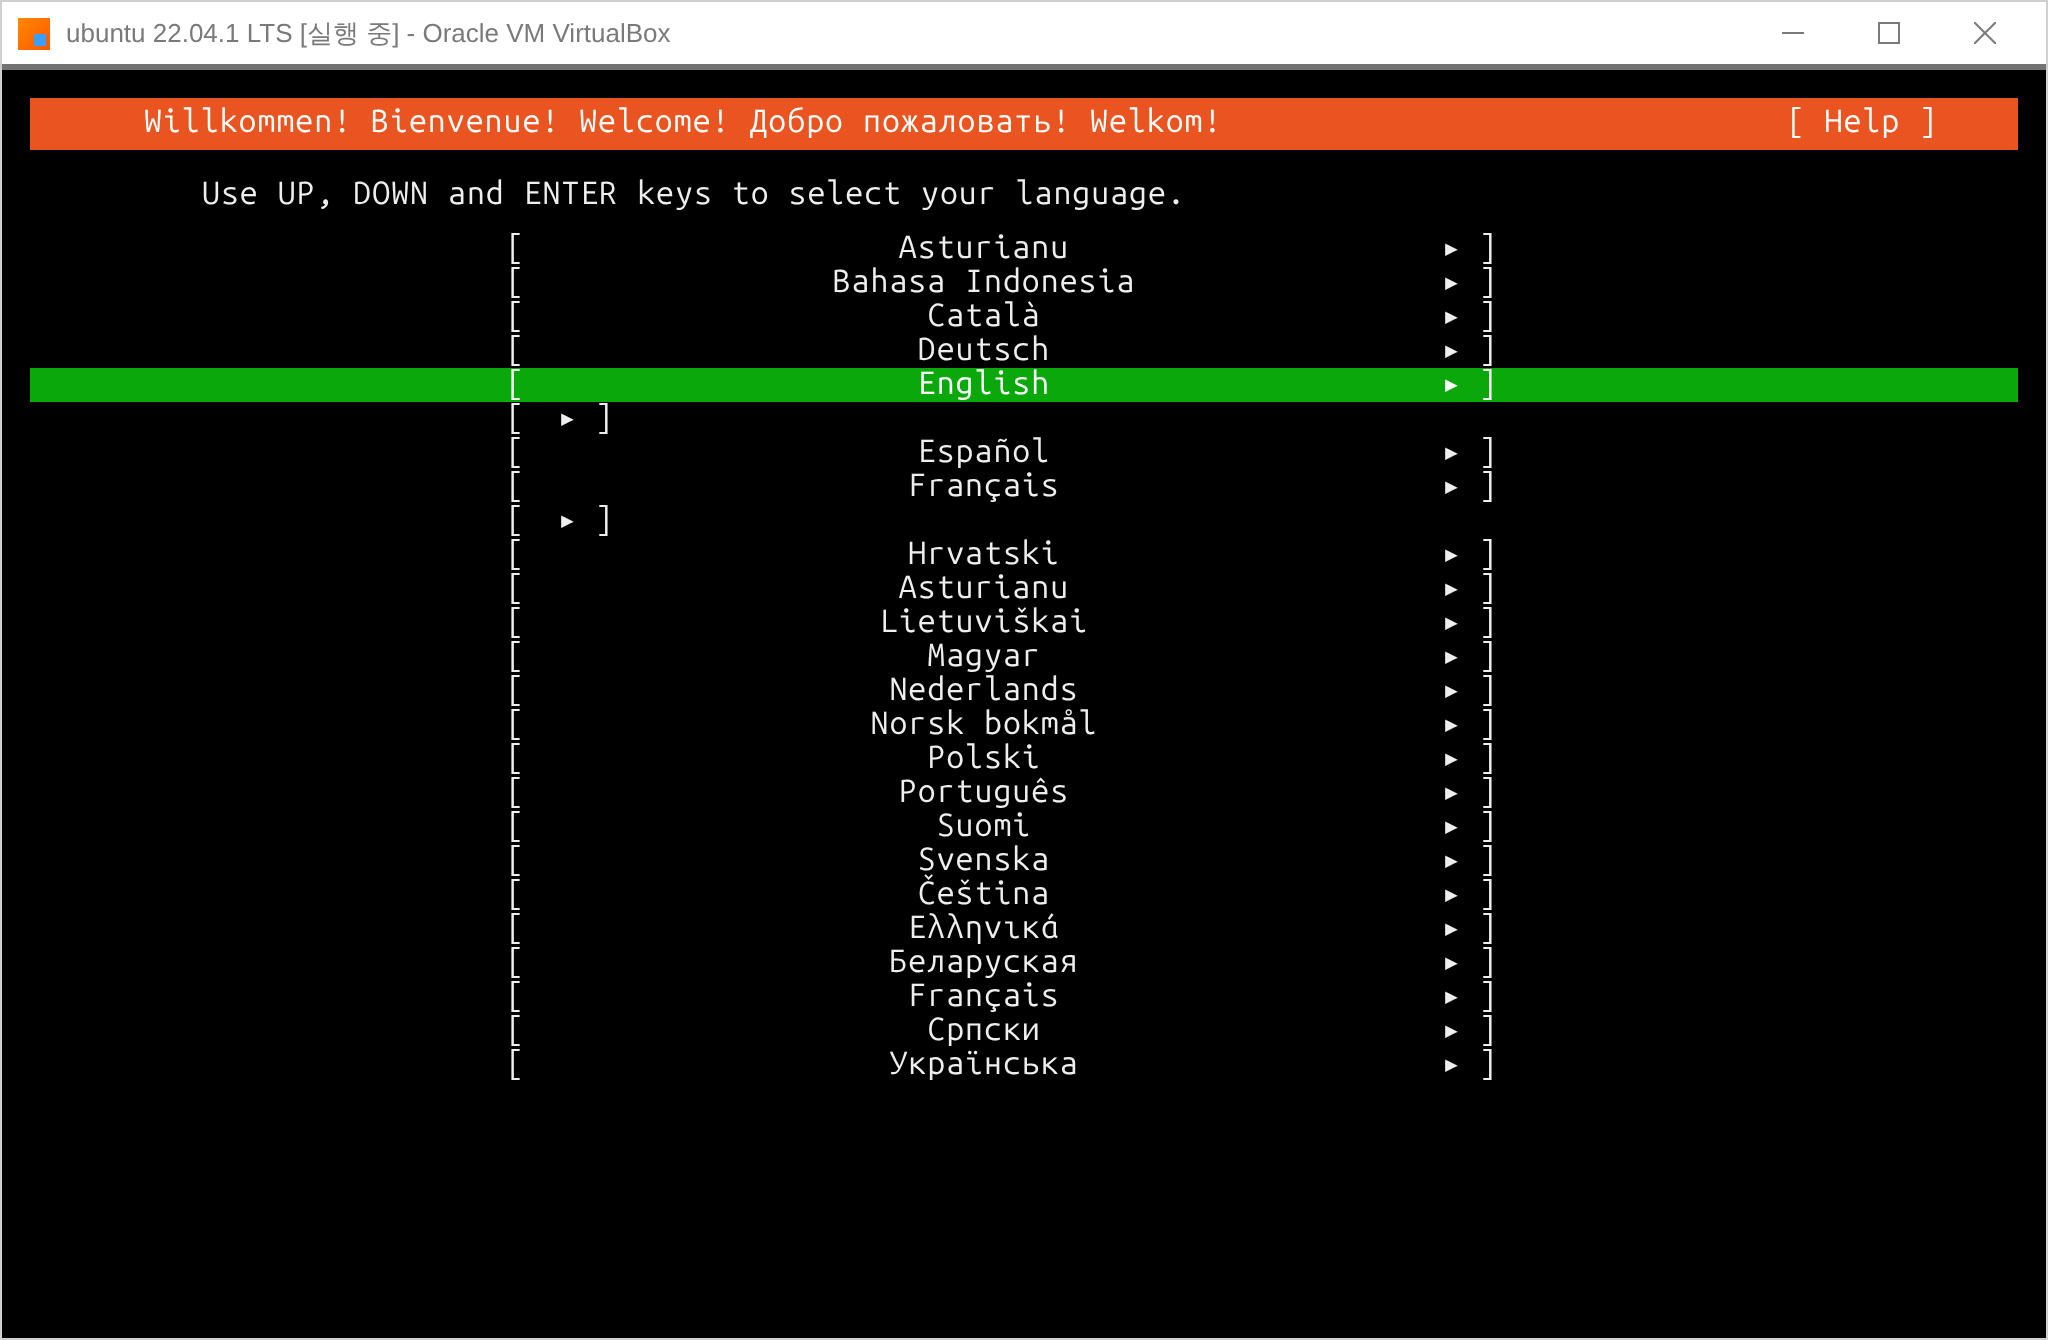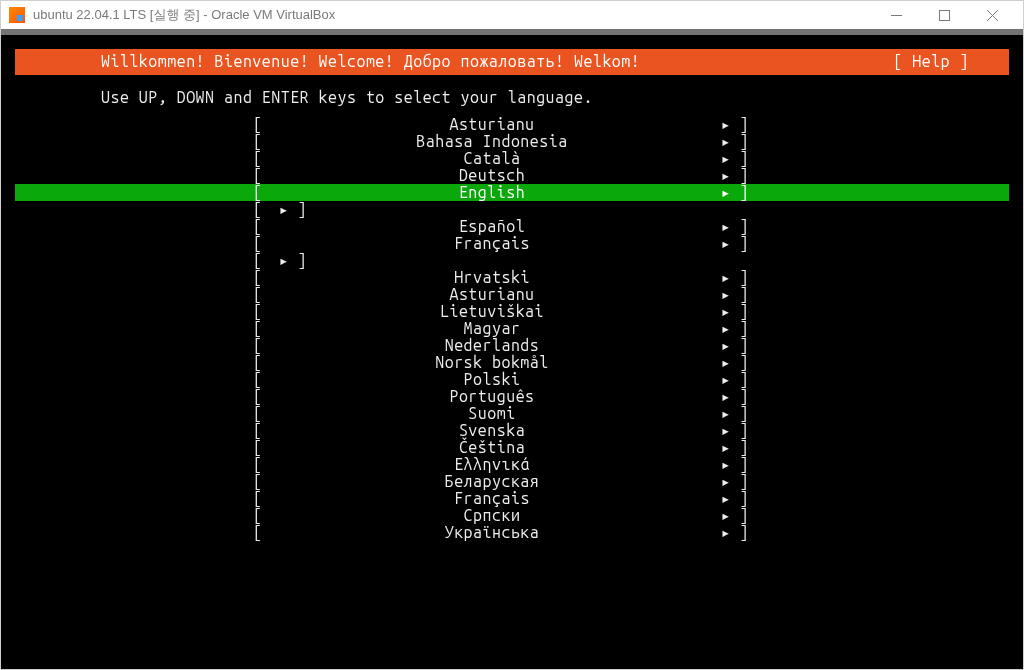--- a/index.html
+++ b/index.html
@@ -19,21 +19,21 @@
       border: 1px solid #d0d0d0;
     }
     .titlebar {
       height: 34px;
       background: #ffffff;
       display: flex;
       align-items: center;
       padding: 0 8px;
       color: #7a7a7a;
       font-size: 13px;
-      border-bottom: 6px solid #737373;
+      border-bottom: 3px solid #737373;
     }
     .titlebar-icon {
       width: 16px; height: 16px;
       background: linear-gradient(135deg,#ff8a00,#ff5500);
       margin-right: 8px;
       position: relative;
     }
     .titlebar-icon::after {
       content: "";
       position: absolute;
@@ -73,21 +73,21 @@
       background: #e95420;
       color: #ffffff;
       padding: 4px 0;
       display: flex;
       font-family: "Ubuntu Mono", "Consolas", monospace;
       letter-spacing: 0.5px;
     }
     .header-welcome {
       flex: 1;
       text-align: left;
-      padding-left: 86px;
+      padding-left: 57px;
     }
     .header-help {
       padding-right: 40px;
       padding-left: 24px;
     }
     .instruction {
       padding: 14px 0 10px 86px;
       color: #eeeeee;
       letter-spacing: 0.5px;
     }

